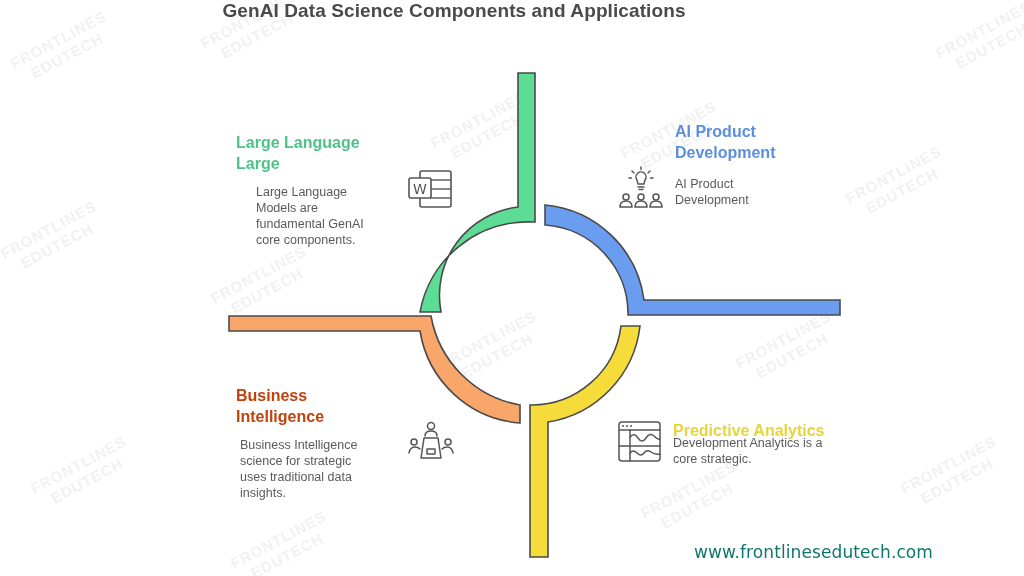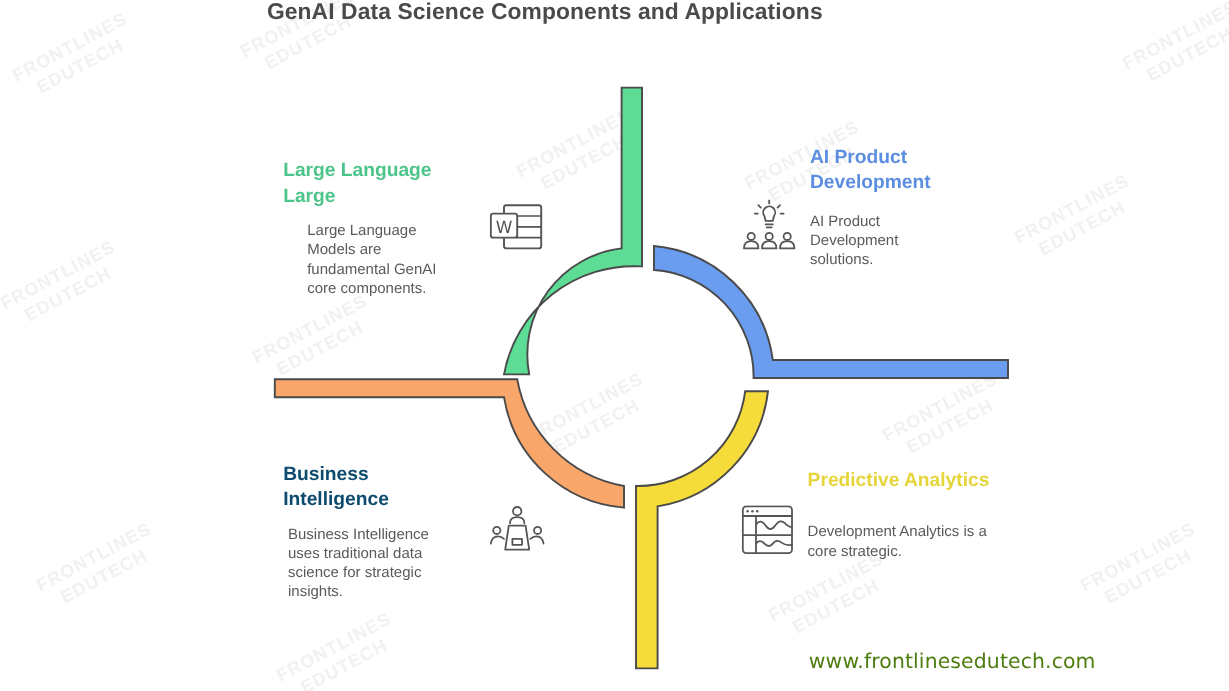--- a/index.html
+++ b/index.html
@@ -21,21 +21,21 @@
     svg.diagram { position: absolute; left: 0; top: 0; }
     .heading {
       position: absolute; font-size: 16px; font-weight: bold; line-height: 21px;
     }
     .desc {
       position: absolute; font-size: 12.5px; color: #5a5a5a; line-height: 16px;
     }
     .right { }
     .icon { position: absolute; }
     .footer {
-      position: absolute; left: 674px; top: 542px; font-size: 17px; color: #4d7c0f;
+      position: absolute; left: 694px; top: 542px; font-size: 17px; color: #0f766e;
       font-family: "DejaVu Sans", sans-serif; letter-spacing: 0.1px;
     }
   </style>
 </head>
 <body>
 
 <div class="watermark" style="left:10px; top:30px;"><span>FRONTLINES</span><br><span>EDUTECH</span></div>
 <div class="watermark" style="left:200px; top:10px;"><span>FRONTLINES</span><br><span>EDUTECH</span></div>
 <div class="watermark" style="left:430px; top:110px;"><span>FRONTLINES</span><br><span>EDUTECH</span></div>
 <div class="watermark" style="left:620px; top:120px;"><span>FRONTLINES</span><br><span>EDUTECH</span></div>
@@ -96,65 +96,64 @@
   <text x="12" y="24" text-anchor="middle" font-size="14" font-family="DejaVu Sans, sans-serif" fill="#555">W</text>
 </svg>
 
 <div class="heading" style="left:675px; top:121px; width:160px; color:#5b8ee0;">
   <div>AI Product</div>
   <div>Development</div>
 </div>
 <div class="desc" style="left:675px; top:176px; width:150px;">
   <div>AI Product</div>
   <div>Development</div>
-  <div>solutions.</div>
 </div>
 <svg class="icon" style="left:618px; top:166px;" width="46" height="44" viewBox="0 0 46 44">
   <g fill="none" stroke="#555" stroke-width="1.5" stroke-linecap="round">
     <path d="M 19 14 A 5 5 0 1 1 27 14 L 26 18 L 20 18 Z"></path>
     <line x1="20" y1="21" x2="26" y2="21"></line>
     <line x1="21" y1="23.5" x2="25" y2="23.5"></line>
     <line x1="23" y1="1" x2="23" y2="3.5"></line>
     <line x1="14" y1="5" x2="16" y2="7"></line>
     <line x1="32" y1="5" x2="30" y2="7"></line>
     <line x1="11" y1="12" x2="13.5" y2="12"></line>
     <line x1="35" y1="12" x2="32.5" y2="12"></line>
     <circle cx="8" cy="31" r="3"></circle>
     <path d="M 2 41 Q 2 35 8 35 Q 14 35 14 41 Z"></path>
     <circle cx="23" cy="31" r="3"></circle>
     <path d="M 17 41 Q 17 35 23 35 Q 29 35 29 41 Z"></path>
     <circle cx="38" cy="31" r="3"></circle>
     <path d="M 32 41 Q 32 35 38 35 Q 44 35 44 41 Z"></path>
   </g>
 </svg>
 
-<div class="heading right" style="left:236px; top:385px; width:160px; color:#0c4a6e;">
+<div class="heading right" style="left:236px; top:385px; width:160px; color:#c2410c;">
   <div>Business</div>
   <div>Intelligence</div>
 </div>
 <div class="desc right" style="left:240px; top:437px; width:156px;">
   <div>Business Intelligence</div>
+  <div>science for strategic</div>
   <div>uses traditional data</div>
-  <div>science for strategic</div>
   <div>insights.</div>
 </div>
 <svg class="icon" style="left:408px; top:420px;" width="46" height="44" viewBox="0 0 46 44">
   <g fill="none" stroke="#555" stroke-width="1.5" stroke-linecap="round" stroke-linejoin="round">
     <circle cx="23" cy="6" r="3.5"></circle>
     <path d="M 17 16 Q 17 11 23 11 Q 29 11 29 16"></path>
     <path d="M 16 18 L 30 18 L 33 38 L 13 38 Z"></path>
     <rect x="19" y="29" width="8" height="5"></rect>
     <circle cx="6" cy="22" r="3"></circle>
     <path d="M 1 33 Q 2 27 7 27 Q 10 27 12 29"></path>
     <circle cx="40" cy="22" r="3"></circle>
     <path d="M 45 33 Q 44 27 39 27 Q 36 27 34 29"></path>
   </g>
 </svg>
 
-<div class="heading" style="left:673px; top:390px; width:200px; color:#e6d53a;">
+<div class="heading" style="left:673px; top:420px; width:200px; color:#e6d53a;">
   <div>Predictive Analytics</div>
 </div>
 <div class="desc" style="left:673px; top:435px; width:170px;">
   <div>Development Analytics is a</div>
   <div>core strategic.</div>
 </div>
 <svg class="icon" style="left:618px; top:421px;" width="44" height="42" viewBox="0 0 44 42">
   <g fill="none" stroke="#555" stroke-width="1.5" stroke-linecap="round" stroke-linejoin="round">
     <rect x="1" y="1" width="41" height="39" rx="3"></rect>
     <line x1="1" y1="9" x2="42" y2="9"></line>

